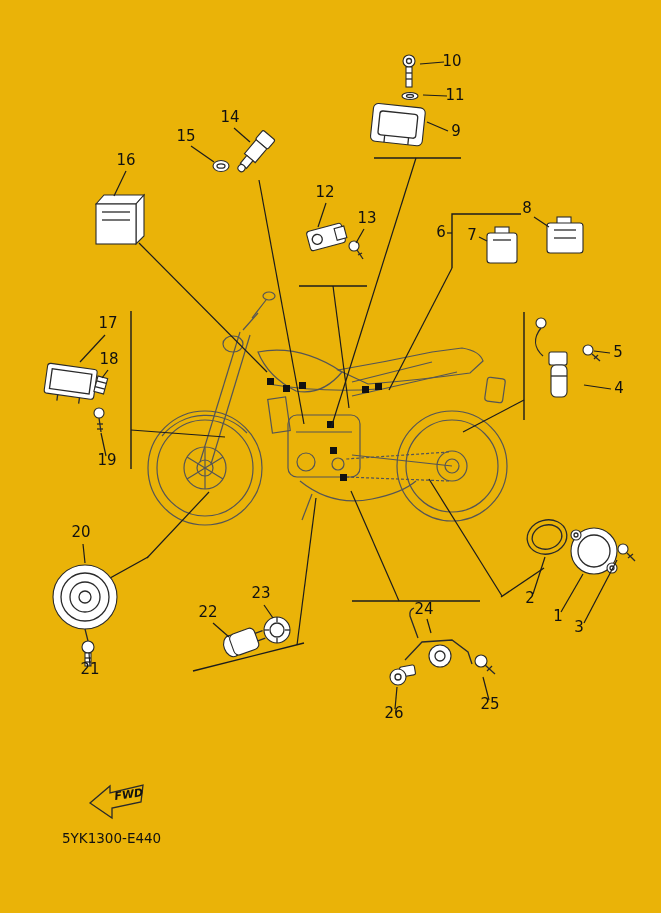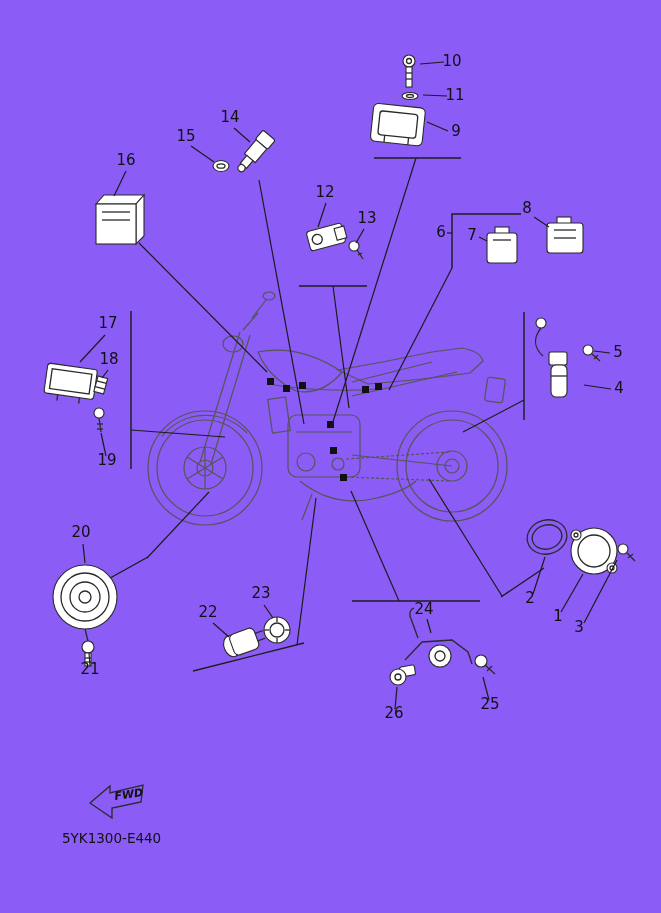--- a/index.html
+++ b/index.html
@@ -1,17 +1,17 @@
 <!DOCTYPE html>
 <html><head>
 <meta charset="utf-8">
 <style>
   html,body{margin:0;padding:0;background:#ffffff;}
   .stage{
-    position:relative;width:661px;height:913px;background:#8b5cf6;
+    position:relative;width:661px;height:913px;background:#eab308;
     font-family:"DejaVu Sans", sans-serif;overflow:hidden;
   }
   svg{position:absolute;left:0;top:0;}
   text.callout{
     font-family:"DejaVu Sans", sans-serif;
     font-size:15px;fill:#111;text-anchor:middle;
   }
   text.code{
     font-family:"DejaVu Sans", sans-serif;
     font-size:13.5px;fill:#111;

